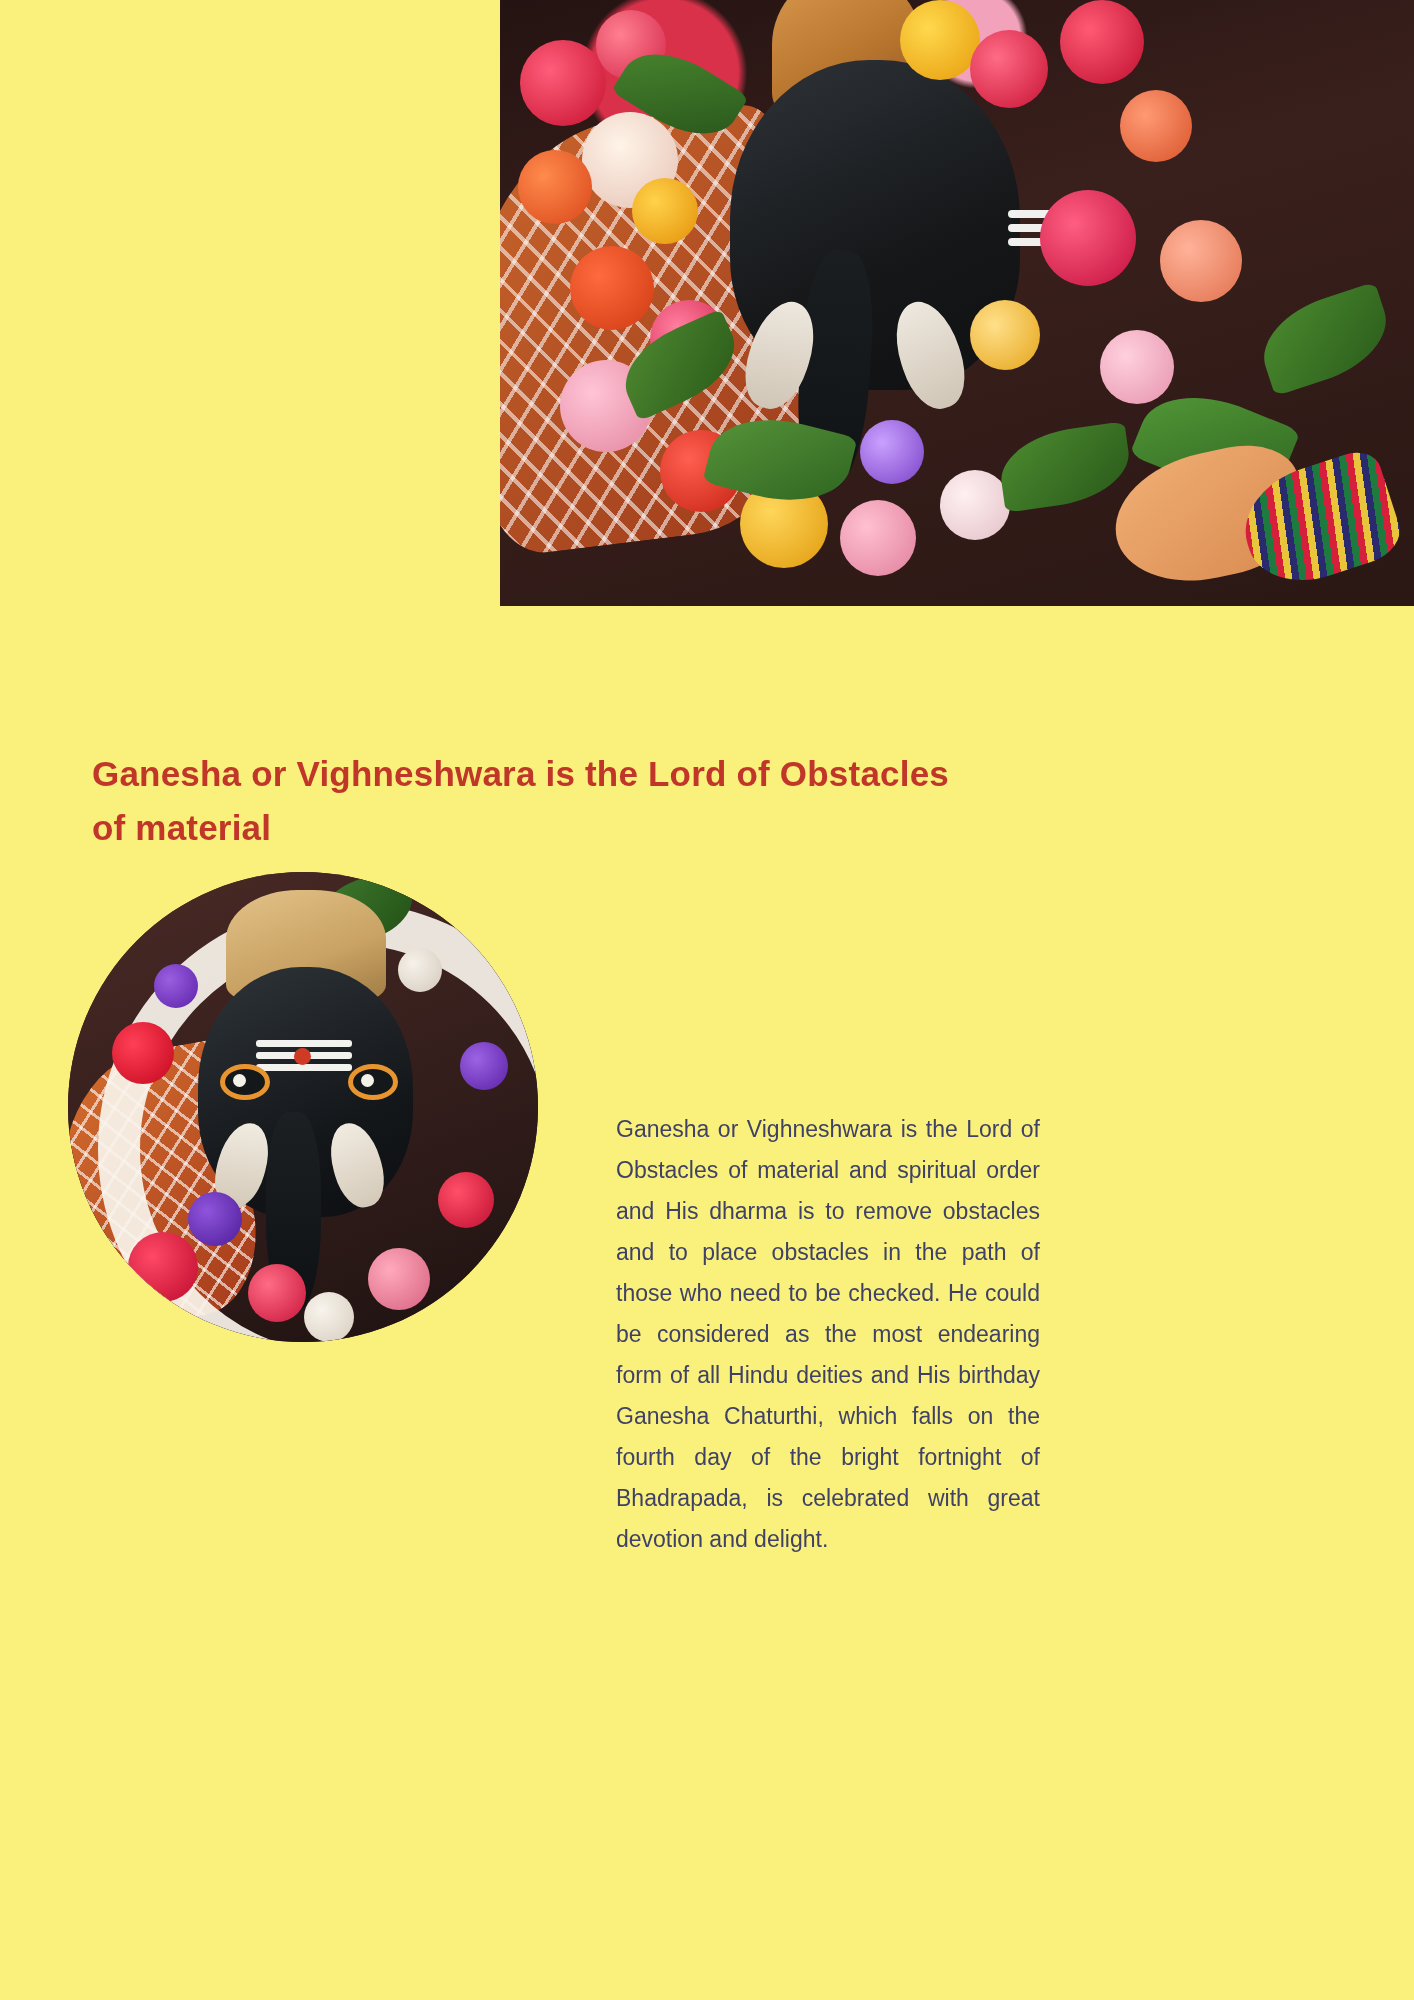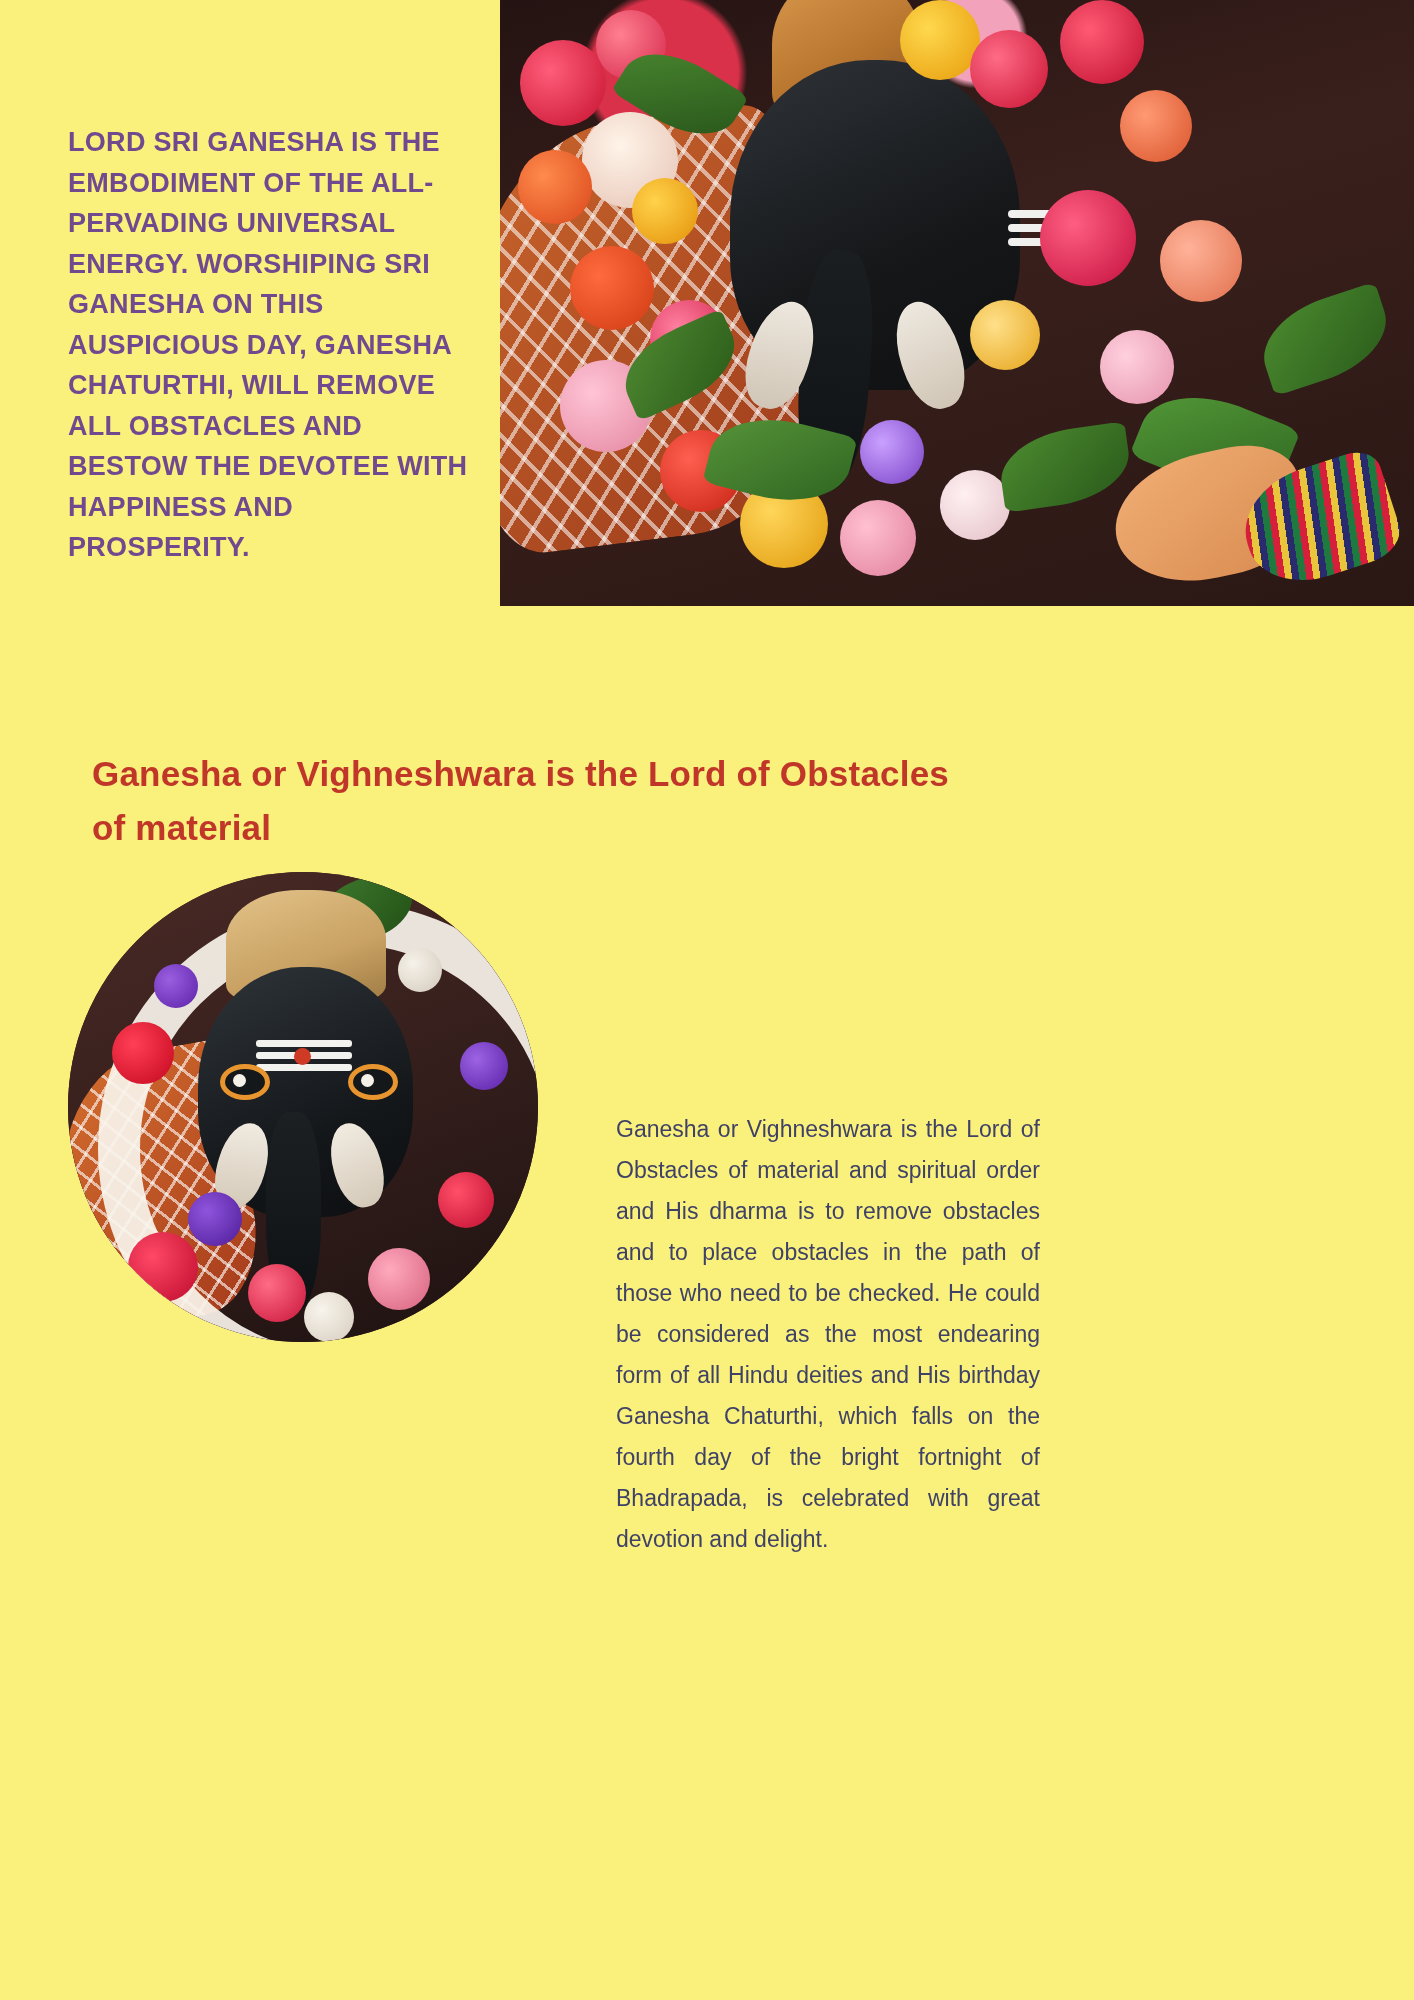--- a/index.html
+++ b/index.html
@@ -307,21 +307,20 @@
       <div class="leafy" style="left:500px; top:430px; width:130px; height:74px; background:linear-gradient(140deg,#4d8c30,#29591a); transform:rotate(-8deg);"></div>
       <div class="leafy" style="left:640px; top:400px; width:150px; height:86px; background:linear-gradient(140deg,#559a38,#2d6420); transform:rotate(22deg);"></div>
       <div class="leafy" style="left:760px; top:300px; width:130px; height:78px; background:linear-gradient(140deg,#4c8c2f,#2a5b1b); transform:rotate(-18deg);"></div>
       <div class="leafy" style="left:120px; top:60px;  width:120px; height:68px; background:linear-gradient(140deg,#4a8830,#27531a); transform:rotate(32deg);"></div>
 
       <div class="hand"></div>
       <div class="bangles"></div>
     </div>
   </div>
 
-  <h1 class="hero-heading">LORD SRI GANESHA IS THE EMBODIMENT OF THE ALL-PERVADING UNIVERSAL ENERGY. WORSHIPING SRI GANESHA ON THIS AUSPICIOUS DAY, GANESHA CHATURTHI, WILL REMOVE ALL OBSTACLES AND BESTOW THE DEVOTEE WITH HAPPINESS AND PROSPERITY.</h1>
 
   <h2 class="section-heading">Ganesha or Vighneshwara is the Lord of Obstacles of material</h2>
 
   <div class="circle-photo">
     <div class="ph">
       <div class="c-bg"></div>
 
       <div class="c-plate"></div>
 
       <div class="c-garland" style="left:30px; top:30px; width:410px; height:410px; border:42px solid rgba(248,244,236,.92);"></div>

